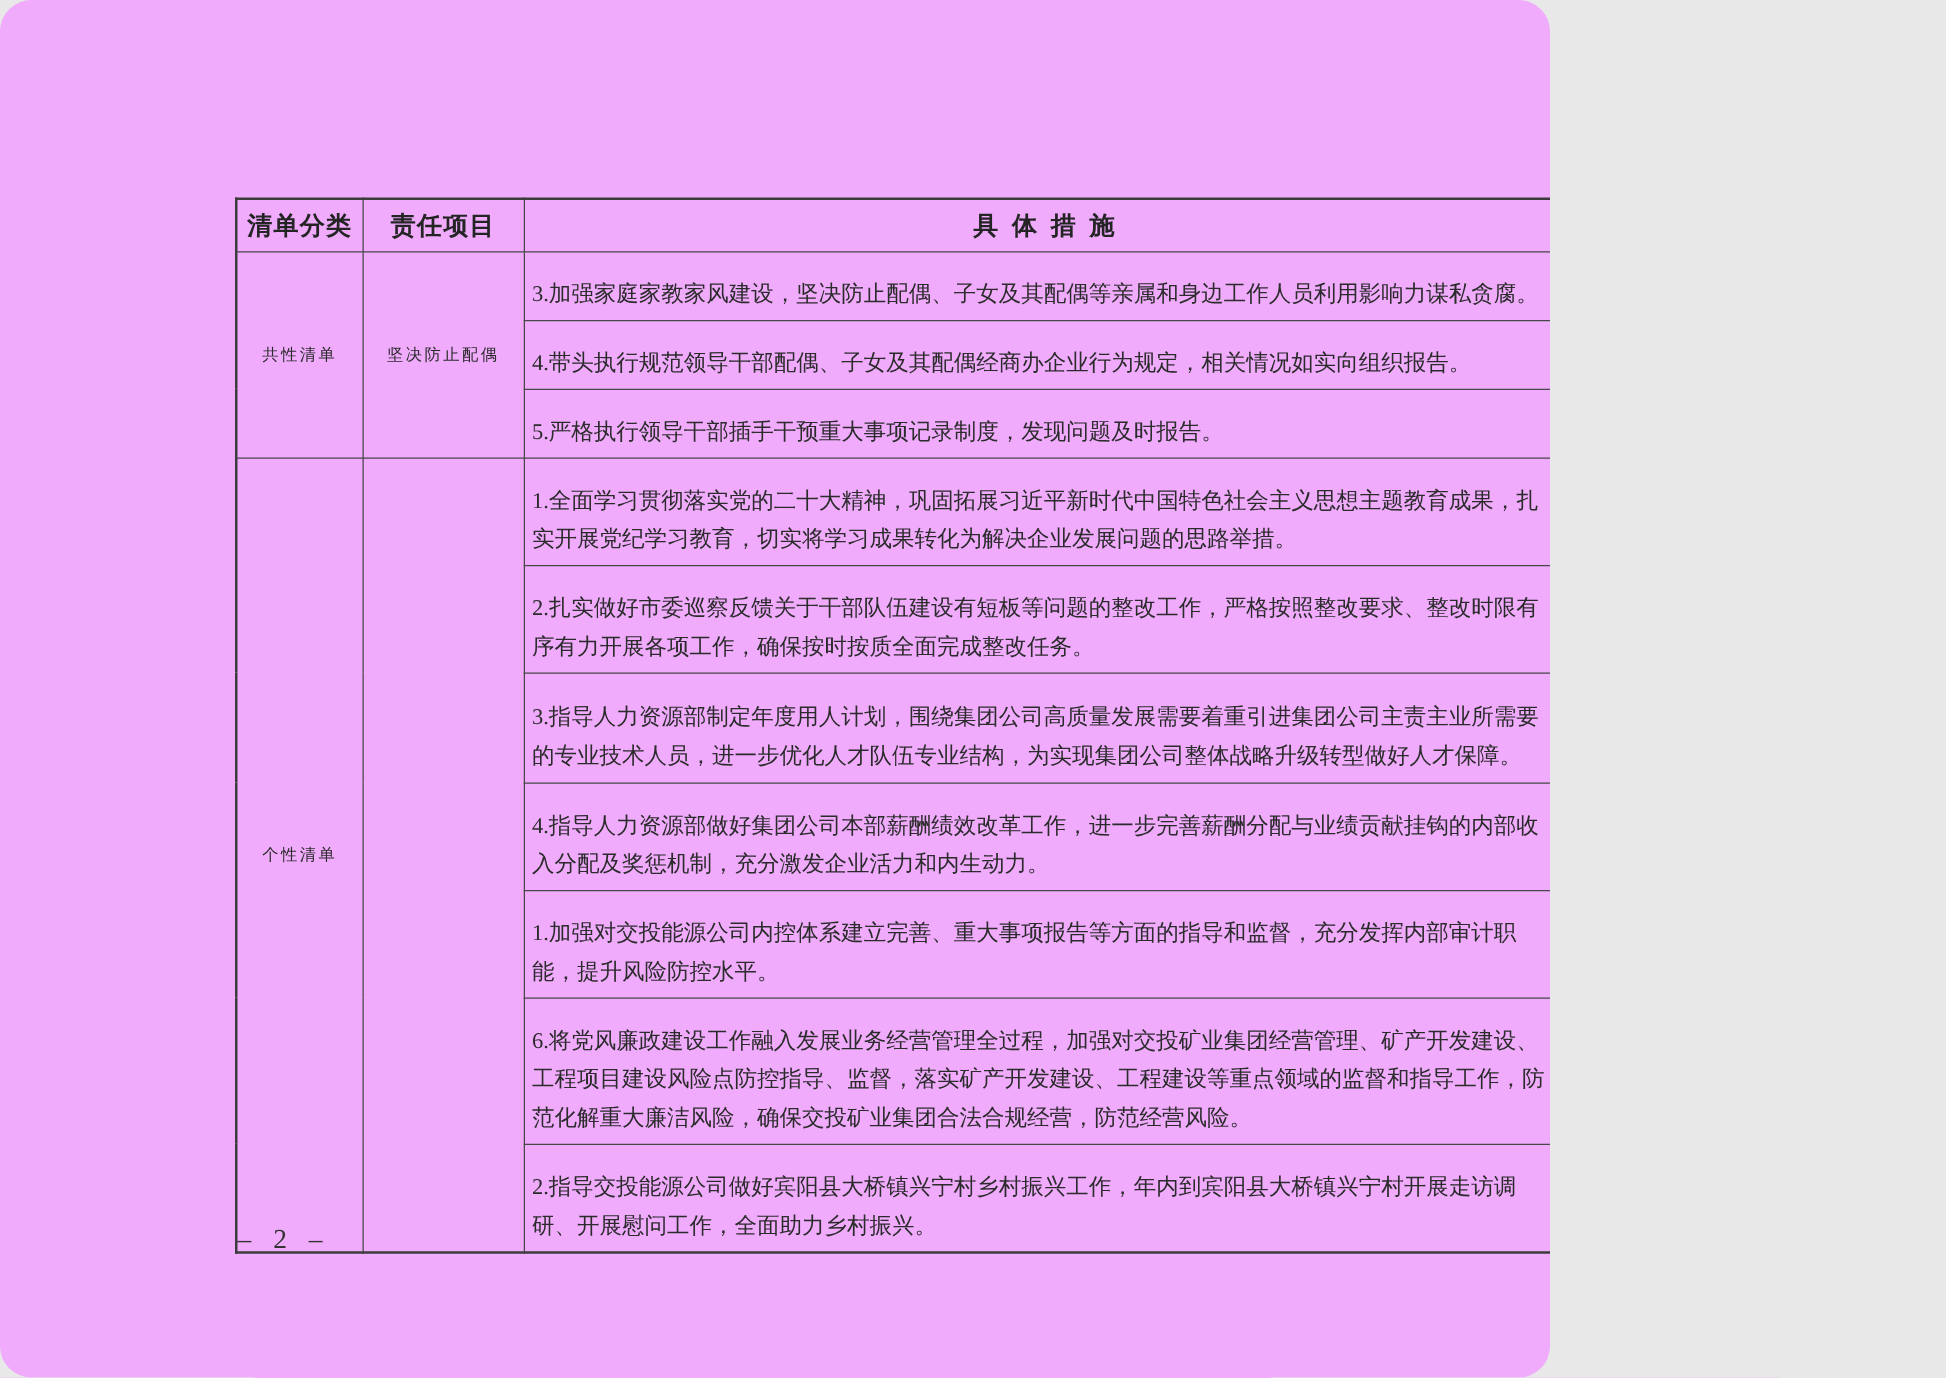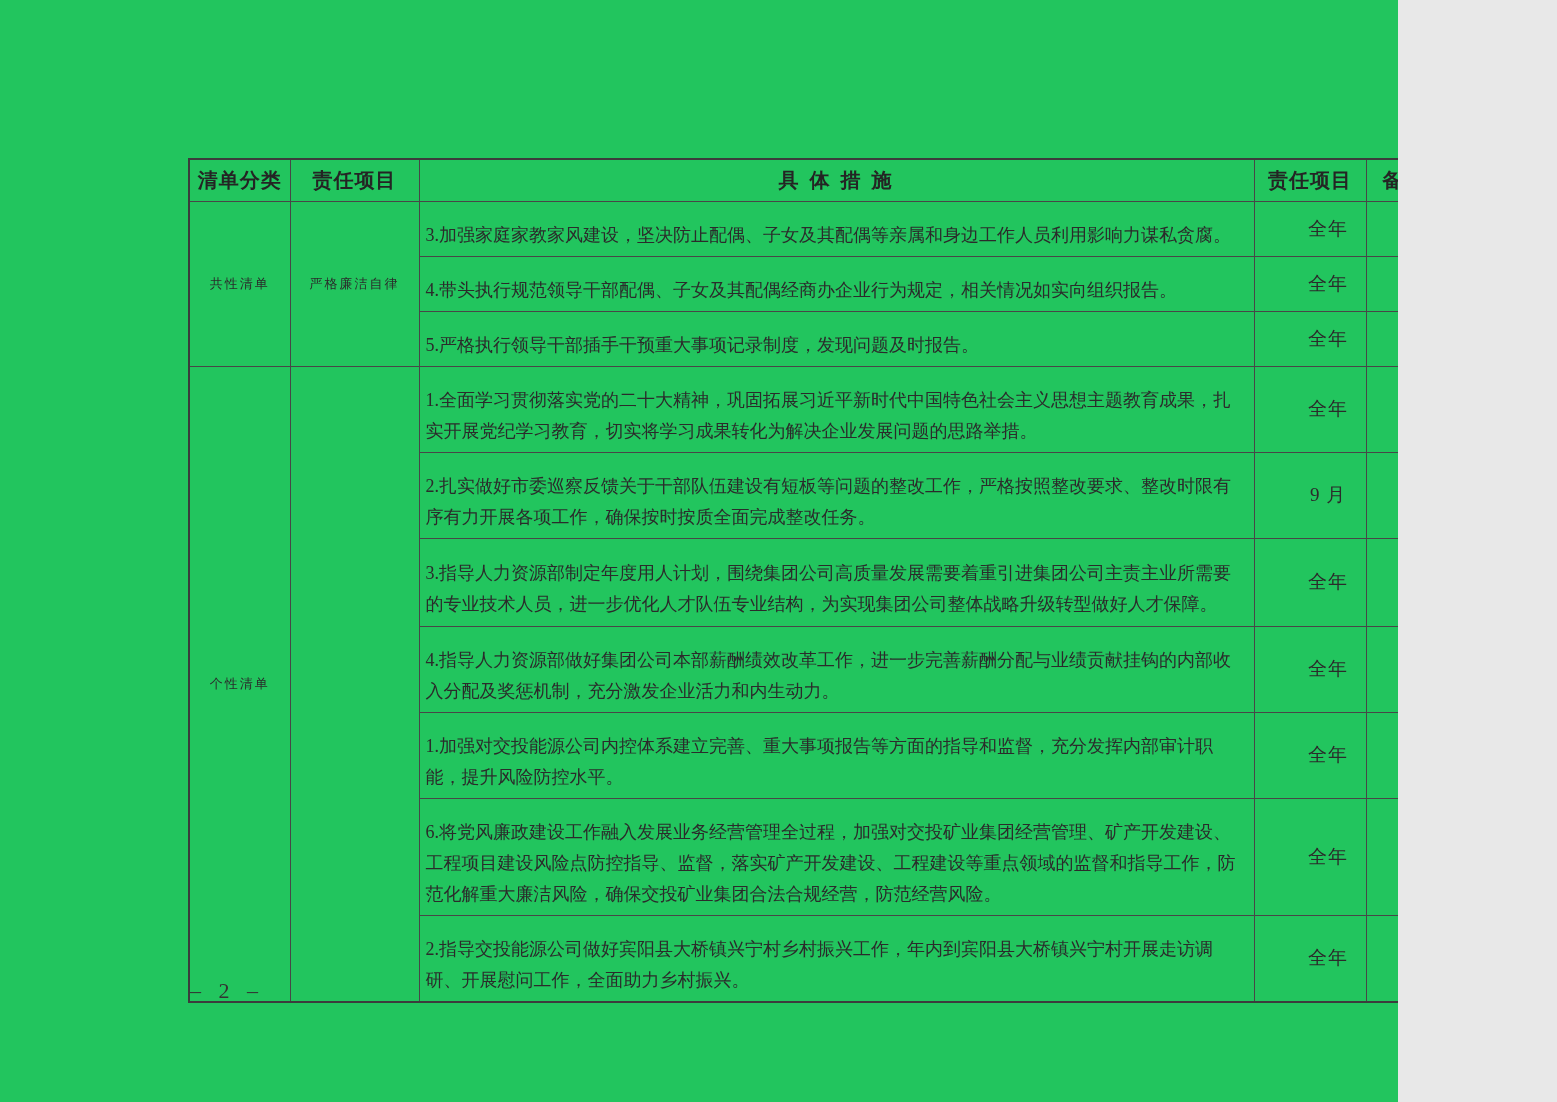--- a/index.html
+++ b/index.html
@@ -2,26 +2,27 @@
 <html lang="zh"><head>
 <meta charset="utf-8">
 <style>
   html, body {
     margin: 0;
     padding: 0;
     background: #e8e8e8;
   }
   .page {
     position: relative;
-    width: 1398px;
+    width: 1240px;
     height: 1102px;
-    background: #22c55e;
+    background: #f0abfc;
     font-family: "Liberation Serif", "DejaVu Serif", serif;
     color: #2b2b2b;
     overflow: hidden;
+    border-radius: 25px;
   }
   table.doc-table {
     position: absolute;
     left: 188px;
     top: 158px;
     width: 1252px;
     border-collapse: collapse;
     table-layout: fixed;
     border: 2px solid #3c3c3c;
   }
@@ -95,21 +96,21 @@
         <tr style="height:42px">
       <th>清单分类</th>
       <th>责任项目</th>
       <th class="th-measures">具 体 措 施</th>
       <th>责任项目</th>
       <th>备注</th>
     </tr>
 
     <tr style="height:52px">
       <td class="cell-category" rowspan="3">共性清单</td>
-      <td class="cell-project" rowspan="3">严格廉洁自律</td>
+      <td class="cell-project" rowspan="3">坚决防止配偶</td>
       <td class="cell-measure">3.加强家庭家教家风建设，坚决防止配偶、子女及其配偶等亲属和身边工作人员利用影响力谋私贪腐。</td>
       <td class="cell-deadline">全年</td>
       <td class="cell-remark"></td>
     </tr>
     <tr style="height:51px">
       <td class="cell-measure">4.带头执行规范领导干部配偶、子女及其配偶经商办企业行为规定，相关情况如实向组织报告。</td>
       <td class="cell-deadline">全年</td>
       <td class="cell-remark"></td>
     </tr>
     <tr style="height:53px">

